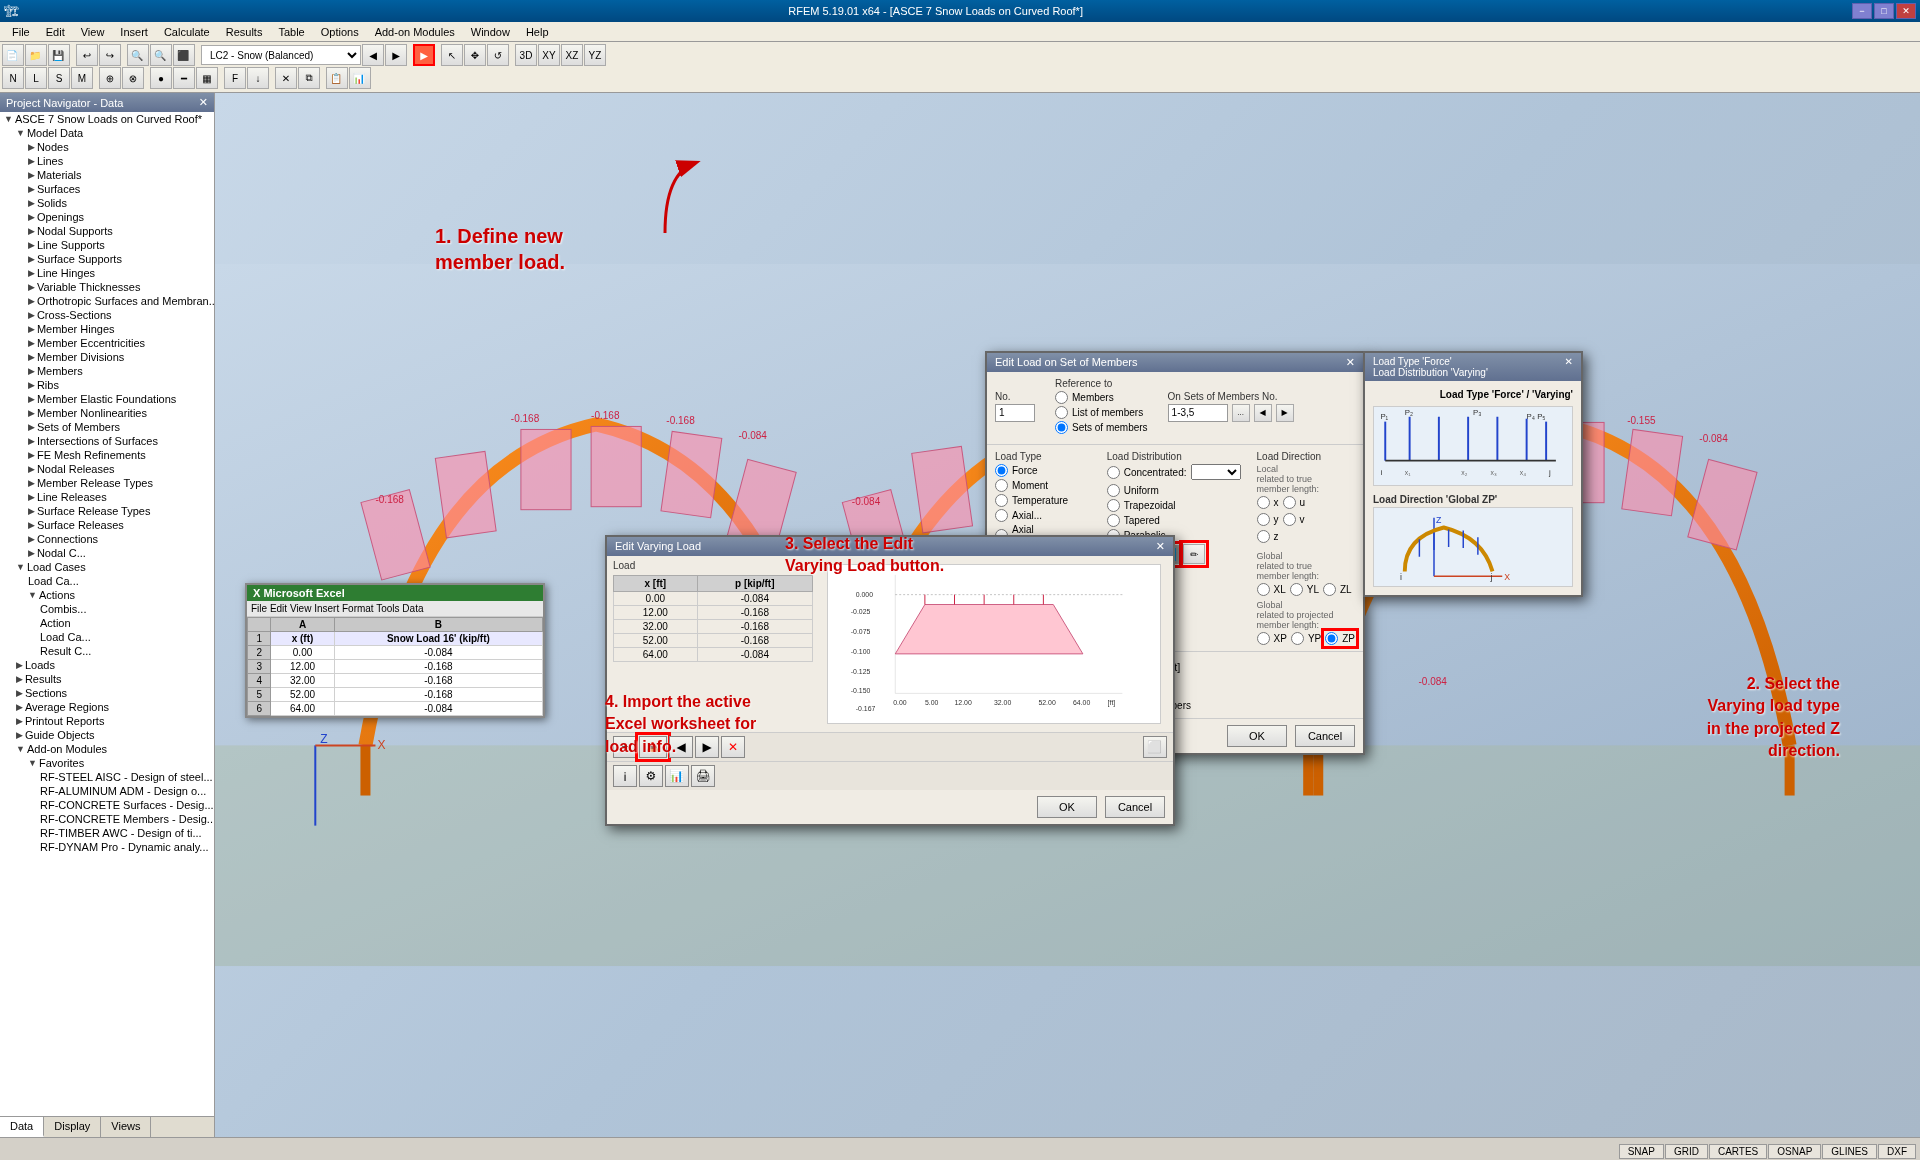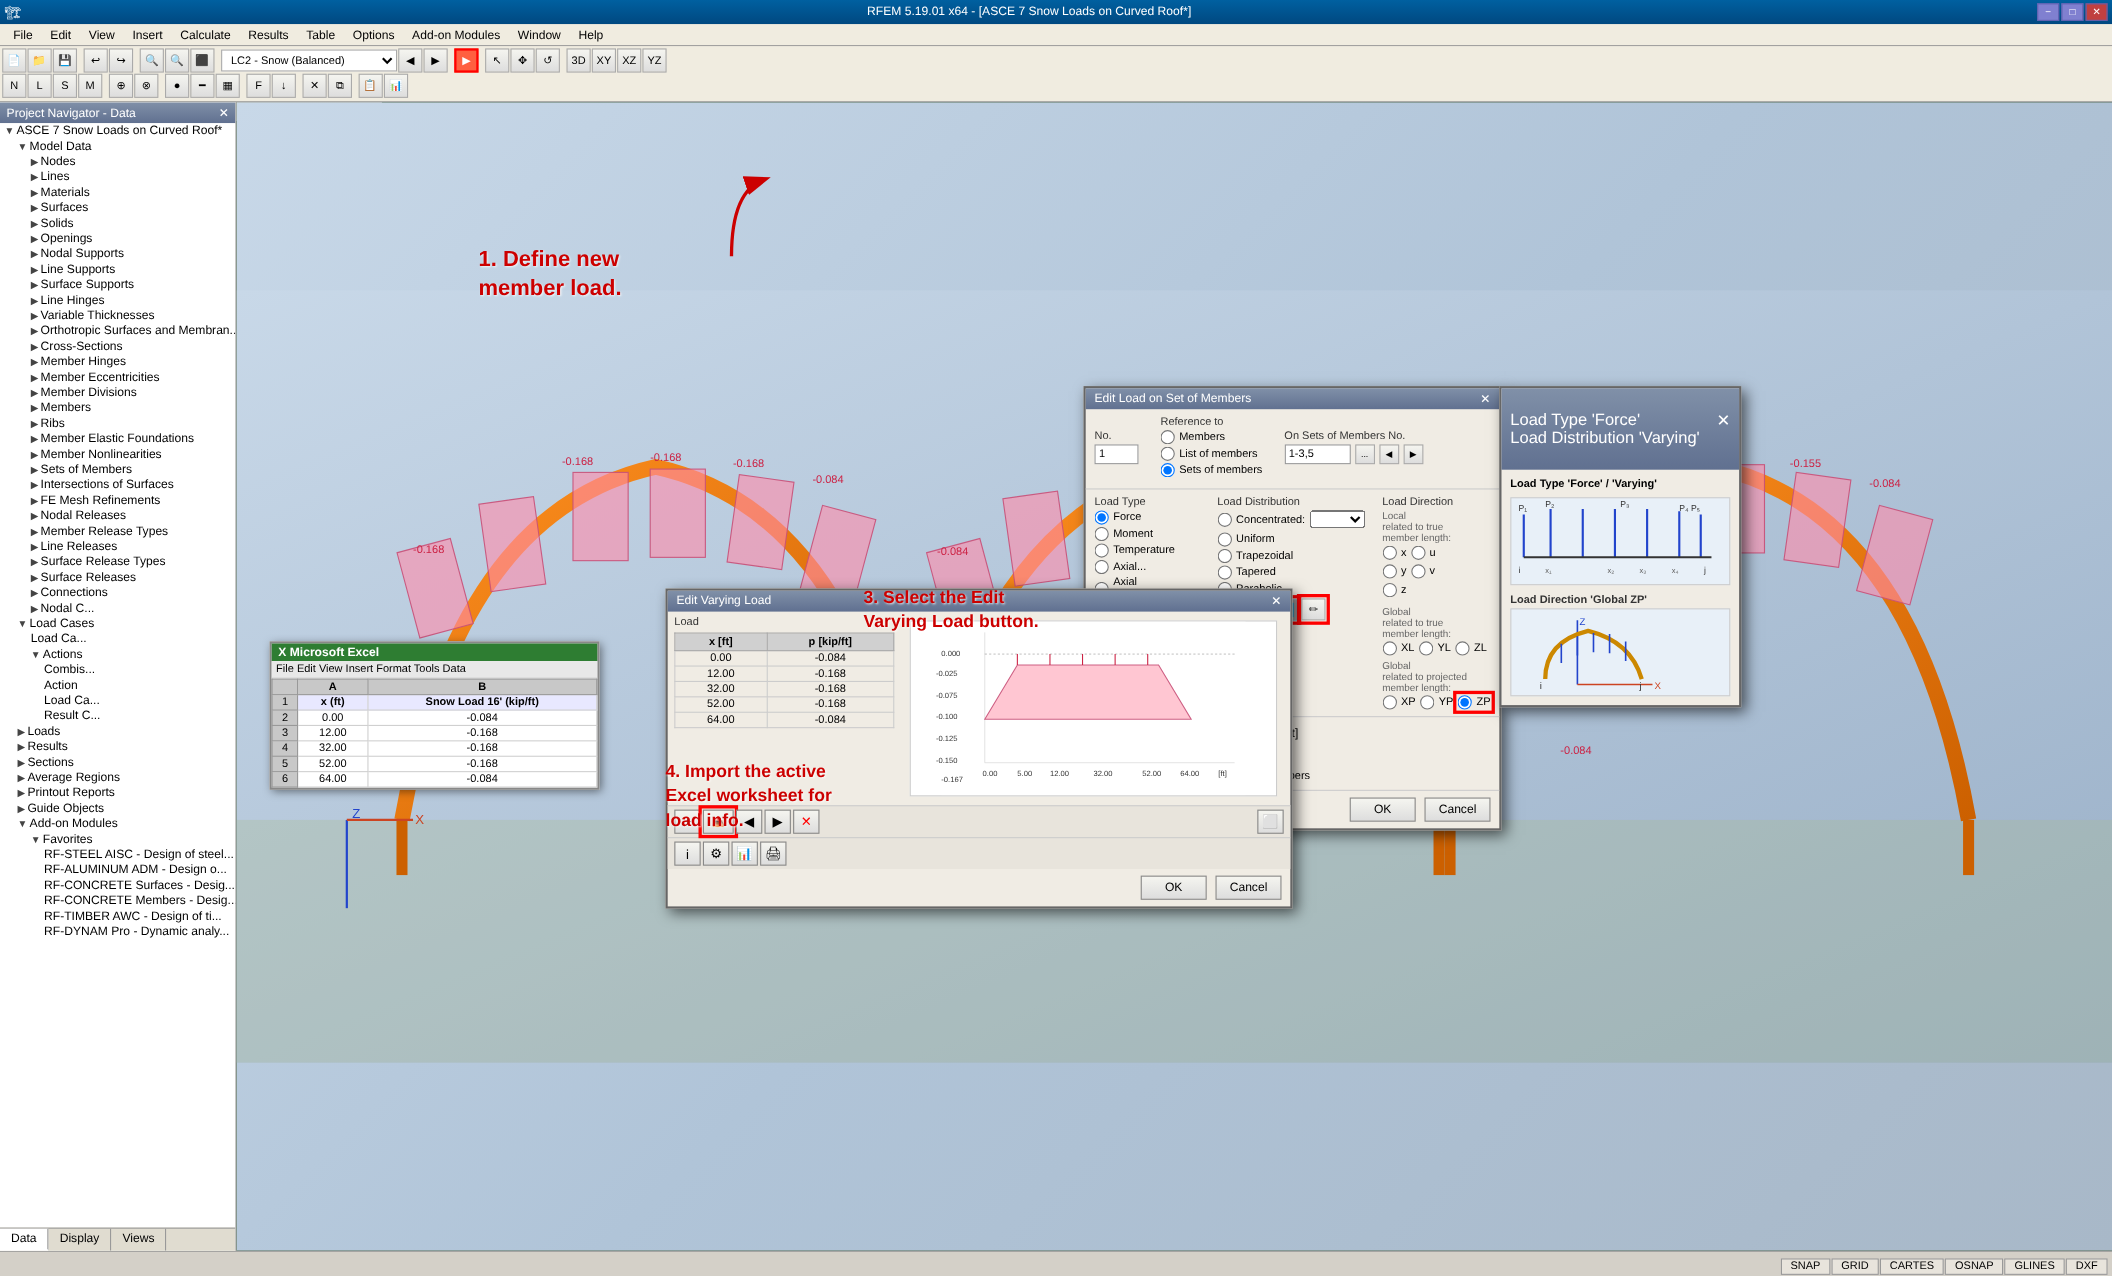--- a/index.html
+++ b/index.html
@@ -332,27 +332,27 @@
       position: absolute;
       top: 258px; left: 1148px;
       width: 220px;
       background: #f0ece4;
       border: 2px solid #666;
       box-shadow: 4px 4px 12px rgba(0,0,0,0.6);
     }
     #load-type-title {
       background: linear-gradient(to bottom, #8090a8, #607090);
       color: white;
-      padding: 20px 8px;
-      font-size: 15px;
+      padding: 3px 8px;
+      font-size: 10px;
       display: flex;
       justify-content: space-between;
     }
     .lt-content { padding: 8px; }
-    .lt-label { font-size: 10px; margin-bottom: 6px; font-weight: bold; }
+    .lt-label { font-size: 10px; margin-bottom: 6px; font-weight: bold; text-align: right; }
     .lt-diagram {
       background: #e8f0f8;
       border: 1px solid #ccc;
       height: 80px;
       position: relative;
       margin-bottom: 6px;
     }
     .lt-diagram2 {
       background: #e8f0f8;
       border: 1px solid #ccc;
@@ -1204,20 +1204,23 @@
             <line x1="90" y1="23" x2="90" y2="41" stroke="#2244cc" stroke-width="1.5"></line>
             <line x1="105" y1="30" x2="105" y2="48" stroke="#2244cc" stroke-width="1.5"></line>
 
             <text x="25" y="74" font-size="9" fill="#333">i</text>
             <text x="118" y="74" font-size="9" fill="#333">j</text>
           </svg>
         </div>
       </div>
     </div>
 
+    <div class="annotation" style="top: 580px; right: 80px; font-size:16px; line-height:1.4; text-align:right; width:250px;">
+      2. Select the<br>Varying load type<br>in the projected Z<br>direction.
+    </div>
 
     <div class="annotation" style="top: 440px; left: 570px; font-size:16px; line-height:1.4;">
       3. Select the Edit<br>Varying Load button.
     </div>
 
     <div class="annotation" style="top: 598px; left: 390px; font-size:16px; line-height:1.4;">
       4. Import the active<br>Excel worksheet for<br>load info.
     </div>
 
   </div>

